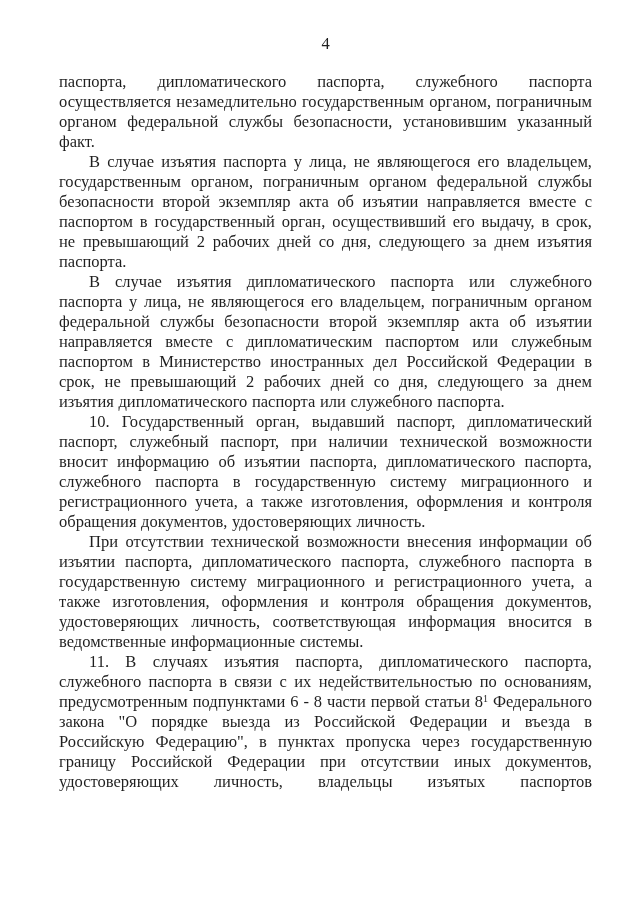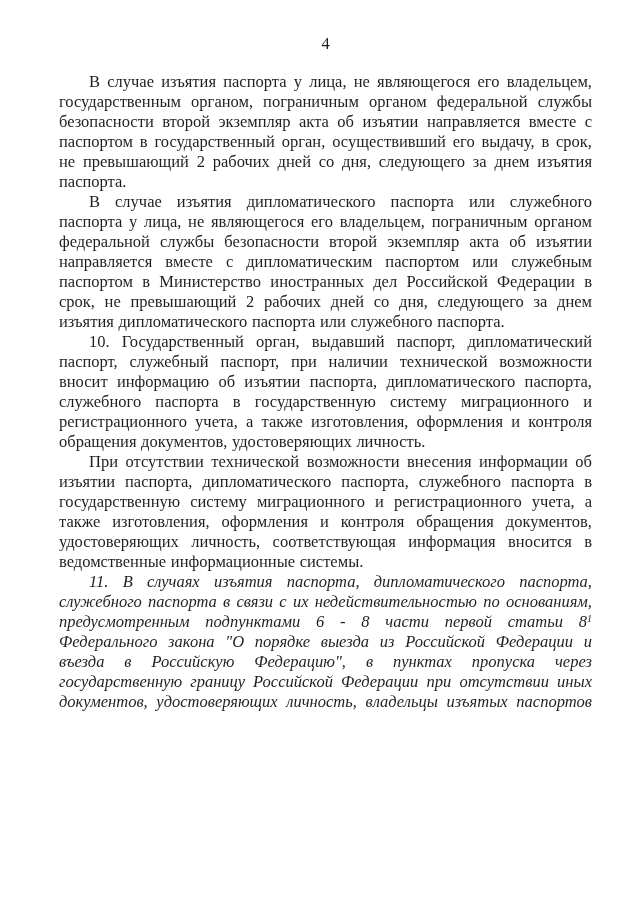--- a/index.html
+++ b/index.html
@@ -32,35 +32,35 @@
     text-align: justify;
     text-indent: 30px;
     word-spacing: 0.5px;
   }
   .content p.para.no-indent {
     text-indent: 0;
   }
   .content p.para.continues {
     
     text-align-last: justify;
-    font-style: italic;
   }
   sup.fnref {
     font-size: 10px;
     line-height: 0;
     vertical-align: 5px;
   }
 </style>
 </head>
 <body>
 
 <div class="page">
   <div class="page-number">4</div>
 
   <div class="content">
+    <p class="para no-indent">паспорта, дипломатического паспорта, служебного паспорта осуществляется незамедлительно государственным органом, пограничным органом федеральной службы безопасности, установившим указанный факт.</p>
 
     <p class="para">В случае изъятия паспорта у лица, не являющегося его владельцем, государственным органом, пограничным органом федеральной службы безопасности второй экземпляр акта об изъятии направляется вместе с паспортом в государственный орган, осуществивший его выдачу, в срок, не превышающий 2 рабочих дней со дня, следующего за днем изъятия паспорта.</p>
 
     <p class="para">В случае изъятия дипломатического паспорта или служебного паспорта у лица, не являющегося его владельцем, пограничным органом федеральной службы безопасности второй экземпляр акта об изъятии направляется вместе с дипломатическим паспортом или служебным паспортом в Министерство иностранных дел Российской Федерации в срок, не превышающий 2 рабочих дней со дня, следующего за днем изъятия дипломатического паспорта или служебного паспорта.</p>
 
     <p class="para">10. Государственный орган, выдавший паспорт, дипломатический паспорт, служебный паспорт, при наличии технической возможности вносит информацию об изъятии паспорта, дипломатического паспорта, служебного паспорта в государственную систему миграционного и регистрационного учета, а также изготовления, оформления и контроля обращения документов, удостоверяющих личность.</p>
 
     <p class="para">При отсутствии технической возможности внесения информации об изъятии паспорта, дипломатического паспорта, служебного паспорта в государственную систему миграционного и регистрационного учета, а также изготовления, оформления и контроля обращения документов, удостоверяющих личность, соответствующая информация вносится в ведомственные информационные системы.</p>
 
     <p class="para continues"><span>11. В случаях изъятия паспорта, дипломатического паспорта, служебного паспорта в связи с их недействительностью по основаниям, предусмотренным подпунктами 6 - 8 части первой статьи 8</span><sup class="fnref">1</sup><span> Федерального закона "О порядке выезда из Российской Федерации и въезда в Российскую Федерацию", в пунктах пропуска через государственную границу Российской Федерации при отсутствии иных документов, удостоверяющих личность, владельцы изъятых паспортов</span></p>

